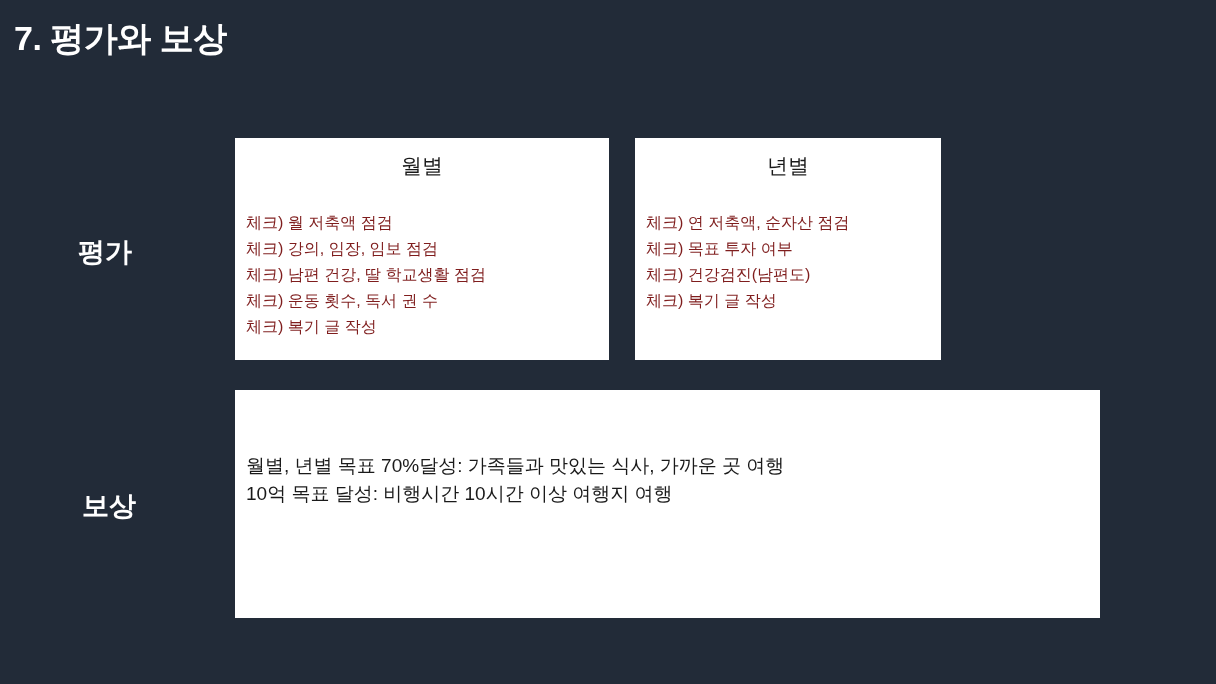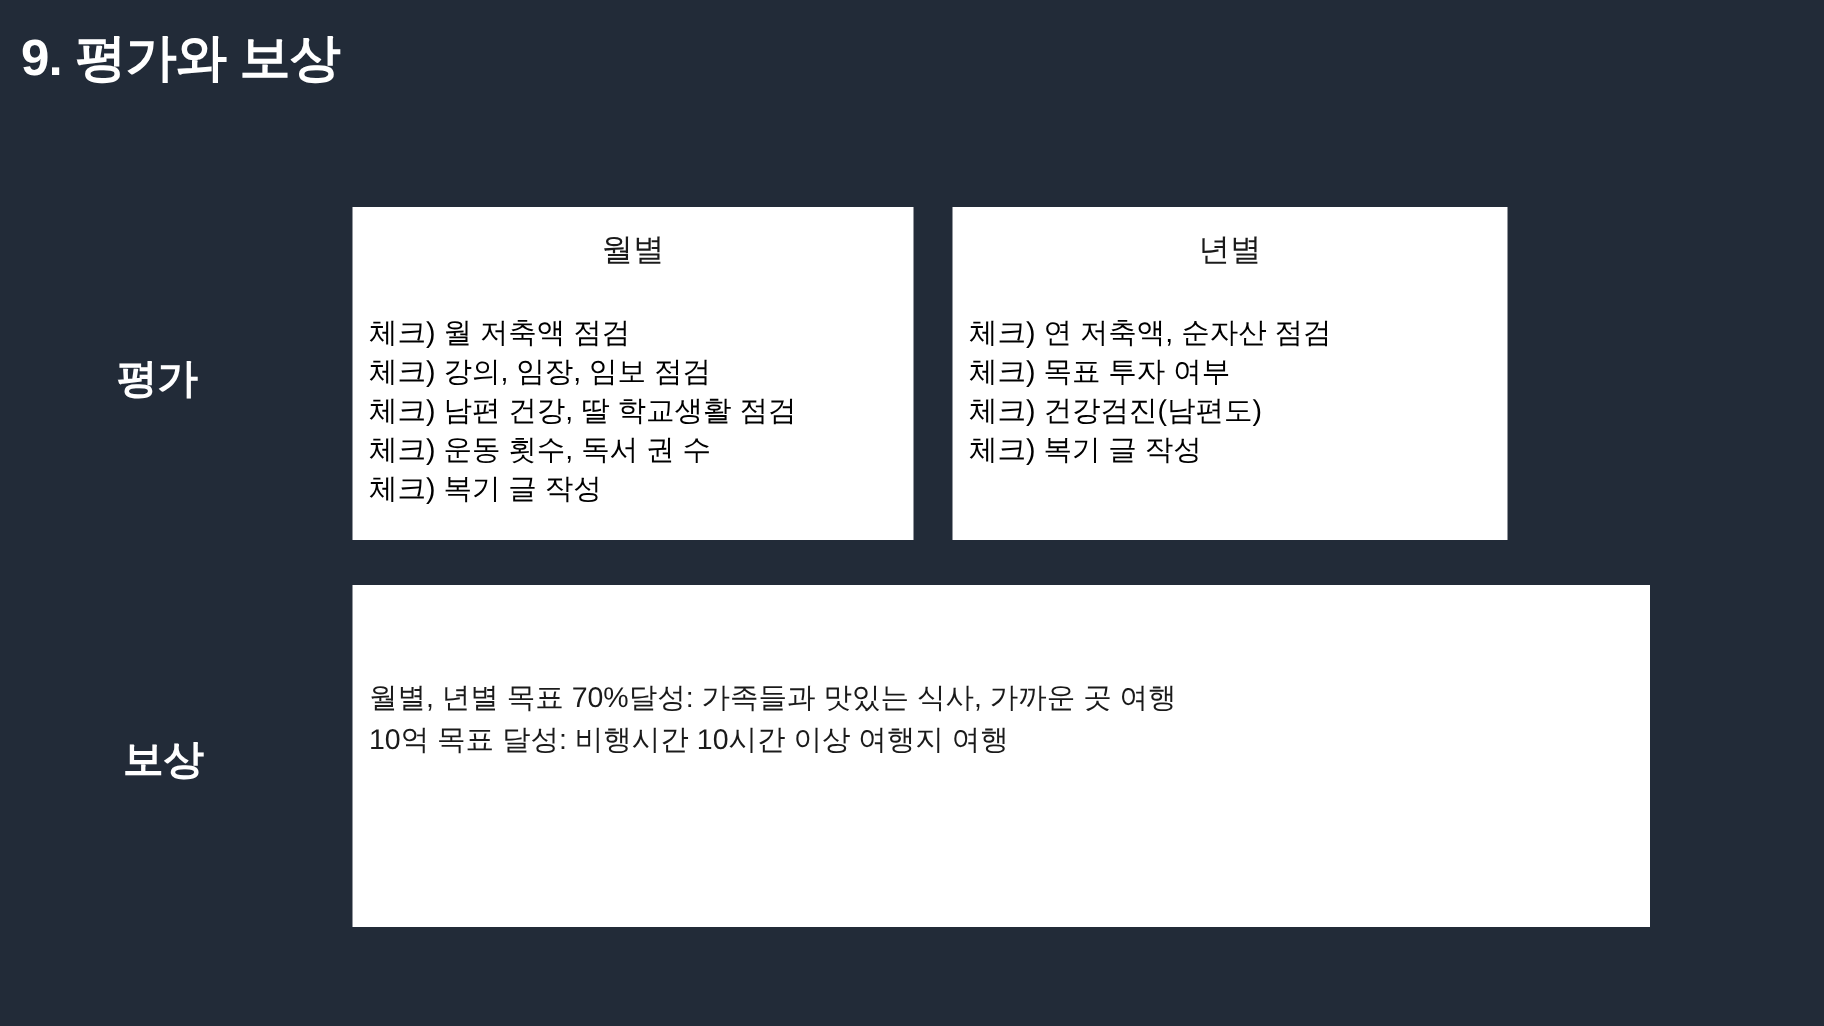--- a/index.html
+++ b/index.html
@@ -56,21 +56,21 @@
   }
   .card-monthly {
     left: 235px;
     top: 138px;
     width: 374px;
     height: 222px;
   }
   .card-yearly {
     left: 635px;
     top: 138px;
-    width: 370px;
+    width: 306px;
     height: 222px;
   }
   .card-reward {
     left: 235px;
     top: 390px;
     width: 865px;
     height: 228px;
   }
 
   .card-heading {
@@ -84,23 +84,23 @@
   .card-list {
     margin: 0;
     padding: 0;
     list-style: none;
     position: absolute;
     left: 11px;
     top: 72px;
     right: 8px;
   }
   .card-list li {
-    font-size: 19px;
+    font-size: 16px;
     line-height: 26px;
-    color: #000000;
+    color: #7f1d1d;
     white-space: nowrap;
   }
 
   .reward-list {
     margin: 0;
     padding: 0;
     list-style: none;
     position: absolute;
     left: 11px;
     top: 62px;
@@ -111,21 +111,21 @@
     line-height: 28px;
     color: #1a1a1a;
     white-space: nowrap;
   }
 </style>
 </head>
 <body>
 
 <div class="slide">
 
-  <div class="slide-title">9. 평가와 보상</div>
+  <div class="slide-title">7. 평가와 보상</div>
 
   <div class="row-label row-label-eval">평가</div>
 
   <div class="row-label row-label-reward">보상</div>
 
   <div class="card card-monthly">
     <div class="card-heading">월별</div>
     <ul class="card-list">
       <li>체크) 월 저축액 점검</li>
       <li>체크) 강의, 임장, 임보 점검</li>

